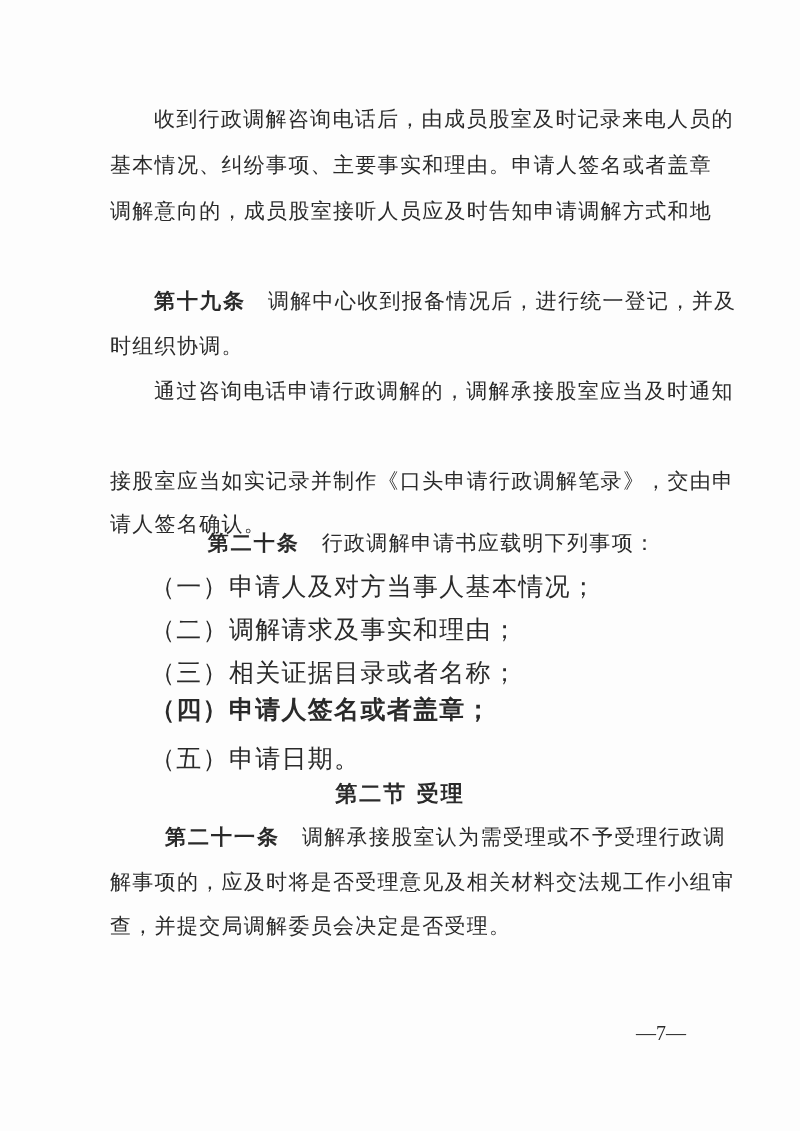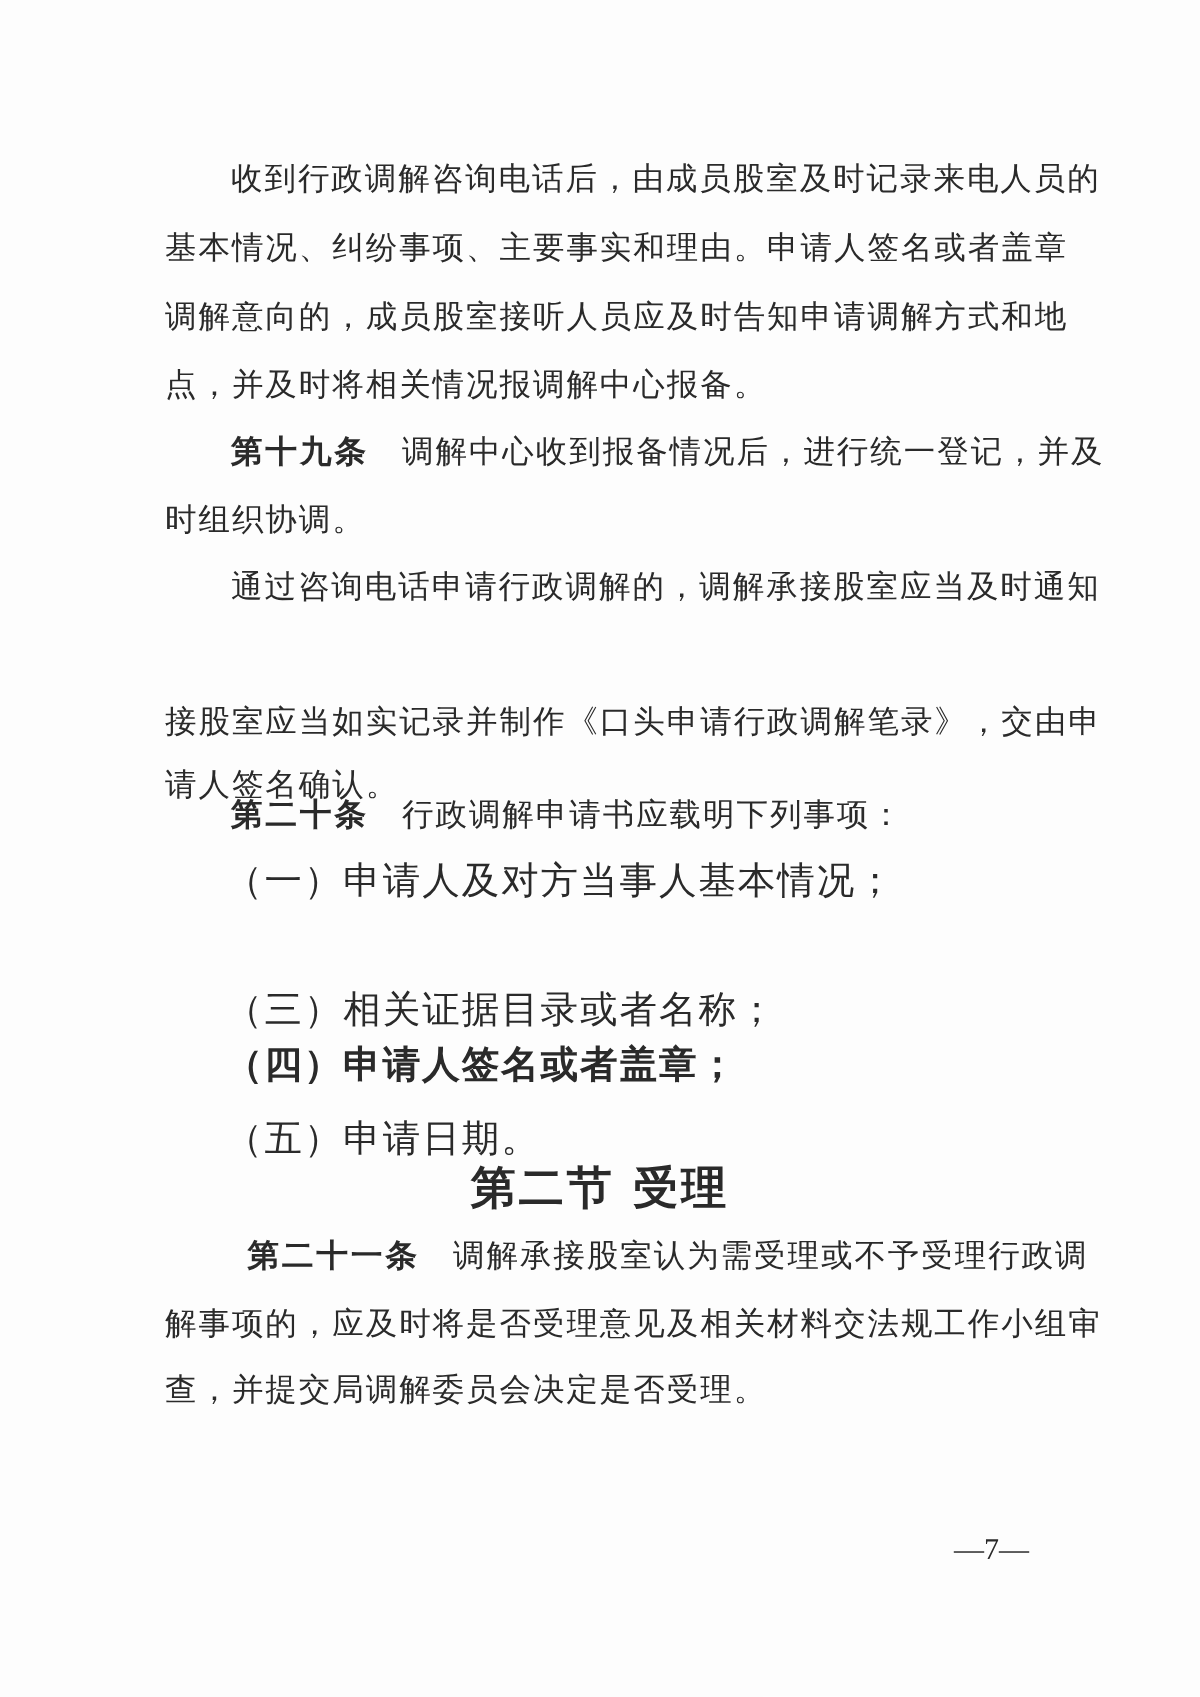--- a/index.html
+++ b/index.html
@@ -24,21 +24,21 @@
     }
     .line {
       position: absolute;
       left: 110px;
       width: 600px;
       font-size: 21px;
       line-height: 30px;
       white-space: nowrap;
       letter-spacing: 1.3px;
     }
-    .indent { left: 154px; width: 556px; }
+    .indent { left: 154px; width: 556px; text-align: center; }
     .justify {
       text-align: justify;
       text-align-last: justify;
     }
     .bold-label {
       font-weight: bold;
       letter-spacing: 2px;
       margin-right: 22px;
     }
     .list-item {
@@ -48,21 +48,21 @@
       line-height: 30px;
       white-space: nowrap;
       letter-spacing: 1.3px;
     }
     .section-heading {
       position: absolute;
       left: 0;
       width: 800px;
       text-align: center;
       top: 778px;
-      font-size: 30px;
+      font-size: 22px;
       line-height: 30px;
       font-weight: bold;
       letter-spacing: 2px;
     }
     .page-number {
       position: absolute;
       left: 636px;
       top: 1020px;
       font-size: 20px;
       line-height: 26px;
@@ -71,36 +71,36 @@
     }
   </style>
 </head>
 <body>
 
 <div class="page">
 
   <div class="line indent justify" style="top:104px;">收到行政调解咨询电话后，由成员股室及时记录来电人员的</div>
   <div class="line justify" style="top:150px;">基本情况、纠纷事项、主要事实和理由。申请人签名或者盖章</div>
   <div class="line justify" style="top:196px;">调解意向的，成员股室接听人员应及时告知申请调解方式和地</div>
-  <div class="line" style="top:241px;">点，并及时将相关情况报调解中心报备。</div>
 
   <div class="line indent justify" style="top:286px;">
     <span class="bold-label">第十九条</span><span>调解中心收到报备情况后，进行统一登记，并及</span>
   </div>
   <div class="line" style="top:331px;">时组织协调。</div>
 
   <div class="line indent justify" style="top:376px;">通过咨询电话申请行政调解的，调解承接股室应当及时通知</div>
   <div class="line justify" style="top:466px;">接股室应当如实记录并制作《口头申请行政调解笔录》，交由申</div>
   <div class="line" style="top:511px;font-family:Liberation Mono, monospace;">请人签名确认。</div>
 
   <div class="line indent" style="top:528px;">
     <span class="bold-label">第二十条</span><span>行政调解申请书应载明下列事项：</span>
   </div>
 
   <div class="list-item" style="top:572px;">（一）申请人及对方当事人基本情况；</div>
+  <div class="list-item" style="top:615px;">（二）调解请求及事实和理由；</div>
   <div class="list-item" style="top:658px;">（三）相关证据目录或者名称；</div>
   <div class="list-item" style="top:695px;font-weight:bold;">（四）申请人签名或者盖章；</div>
   <div class="list-item" style="top:744px;">（五）申请日期。</div>
 
   <div class="section-heading">第二节  受理</div>
 
   <div class="line indent justify" style="top:822px;margin-left:11px;">
     <span class="bold-label">第二十一条</span><span>调解承接股室认为需受理或不予受理行政调</span>
   </div>
   <div class="line justify" style="top:867px;">解事项的，应及时将是否受理意见及相关材料交法规工作小组审</div>

